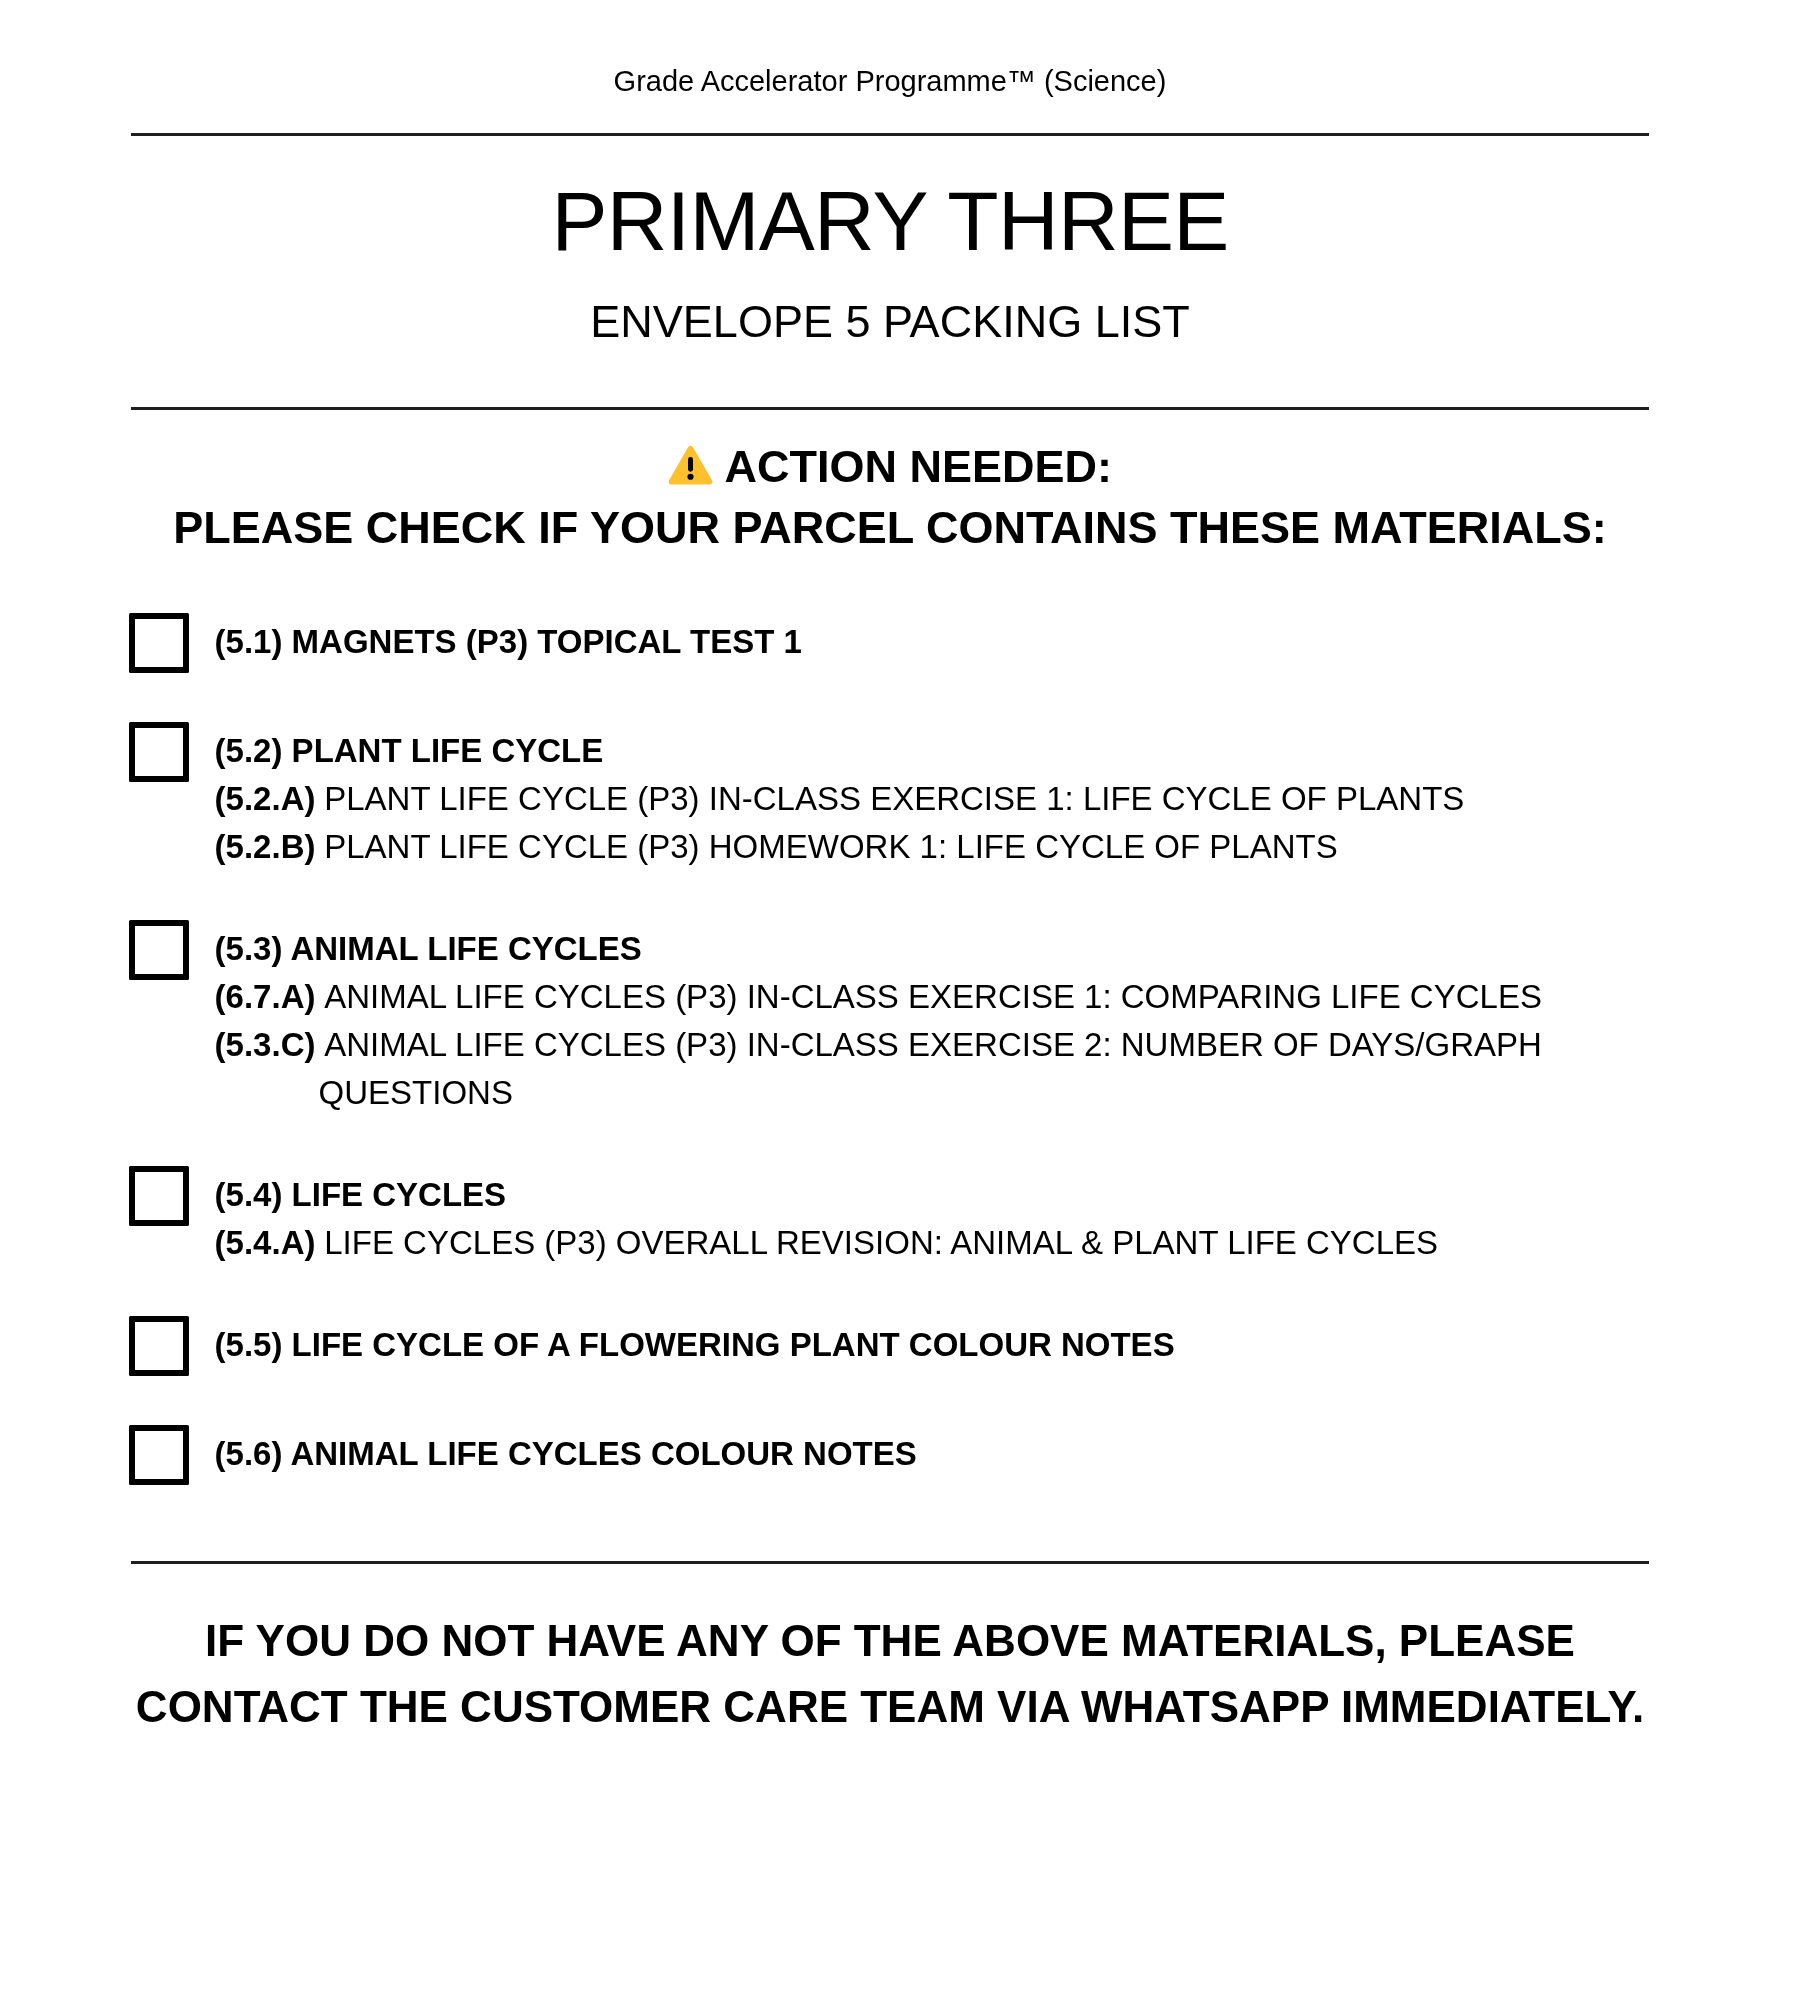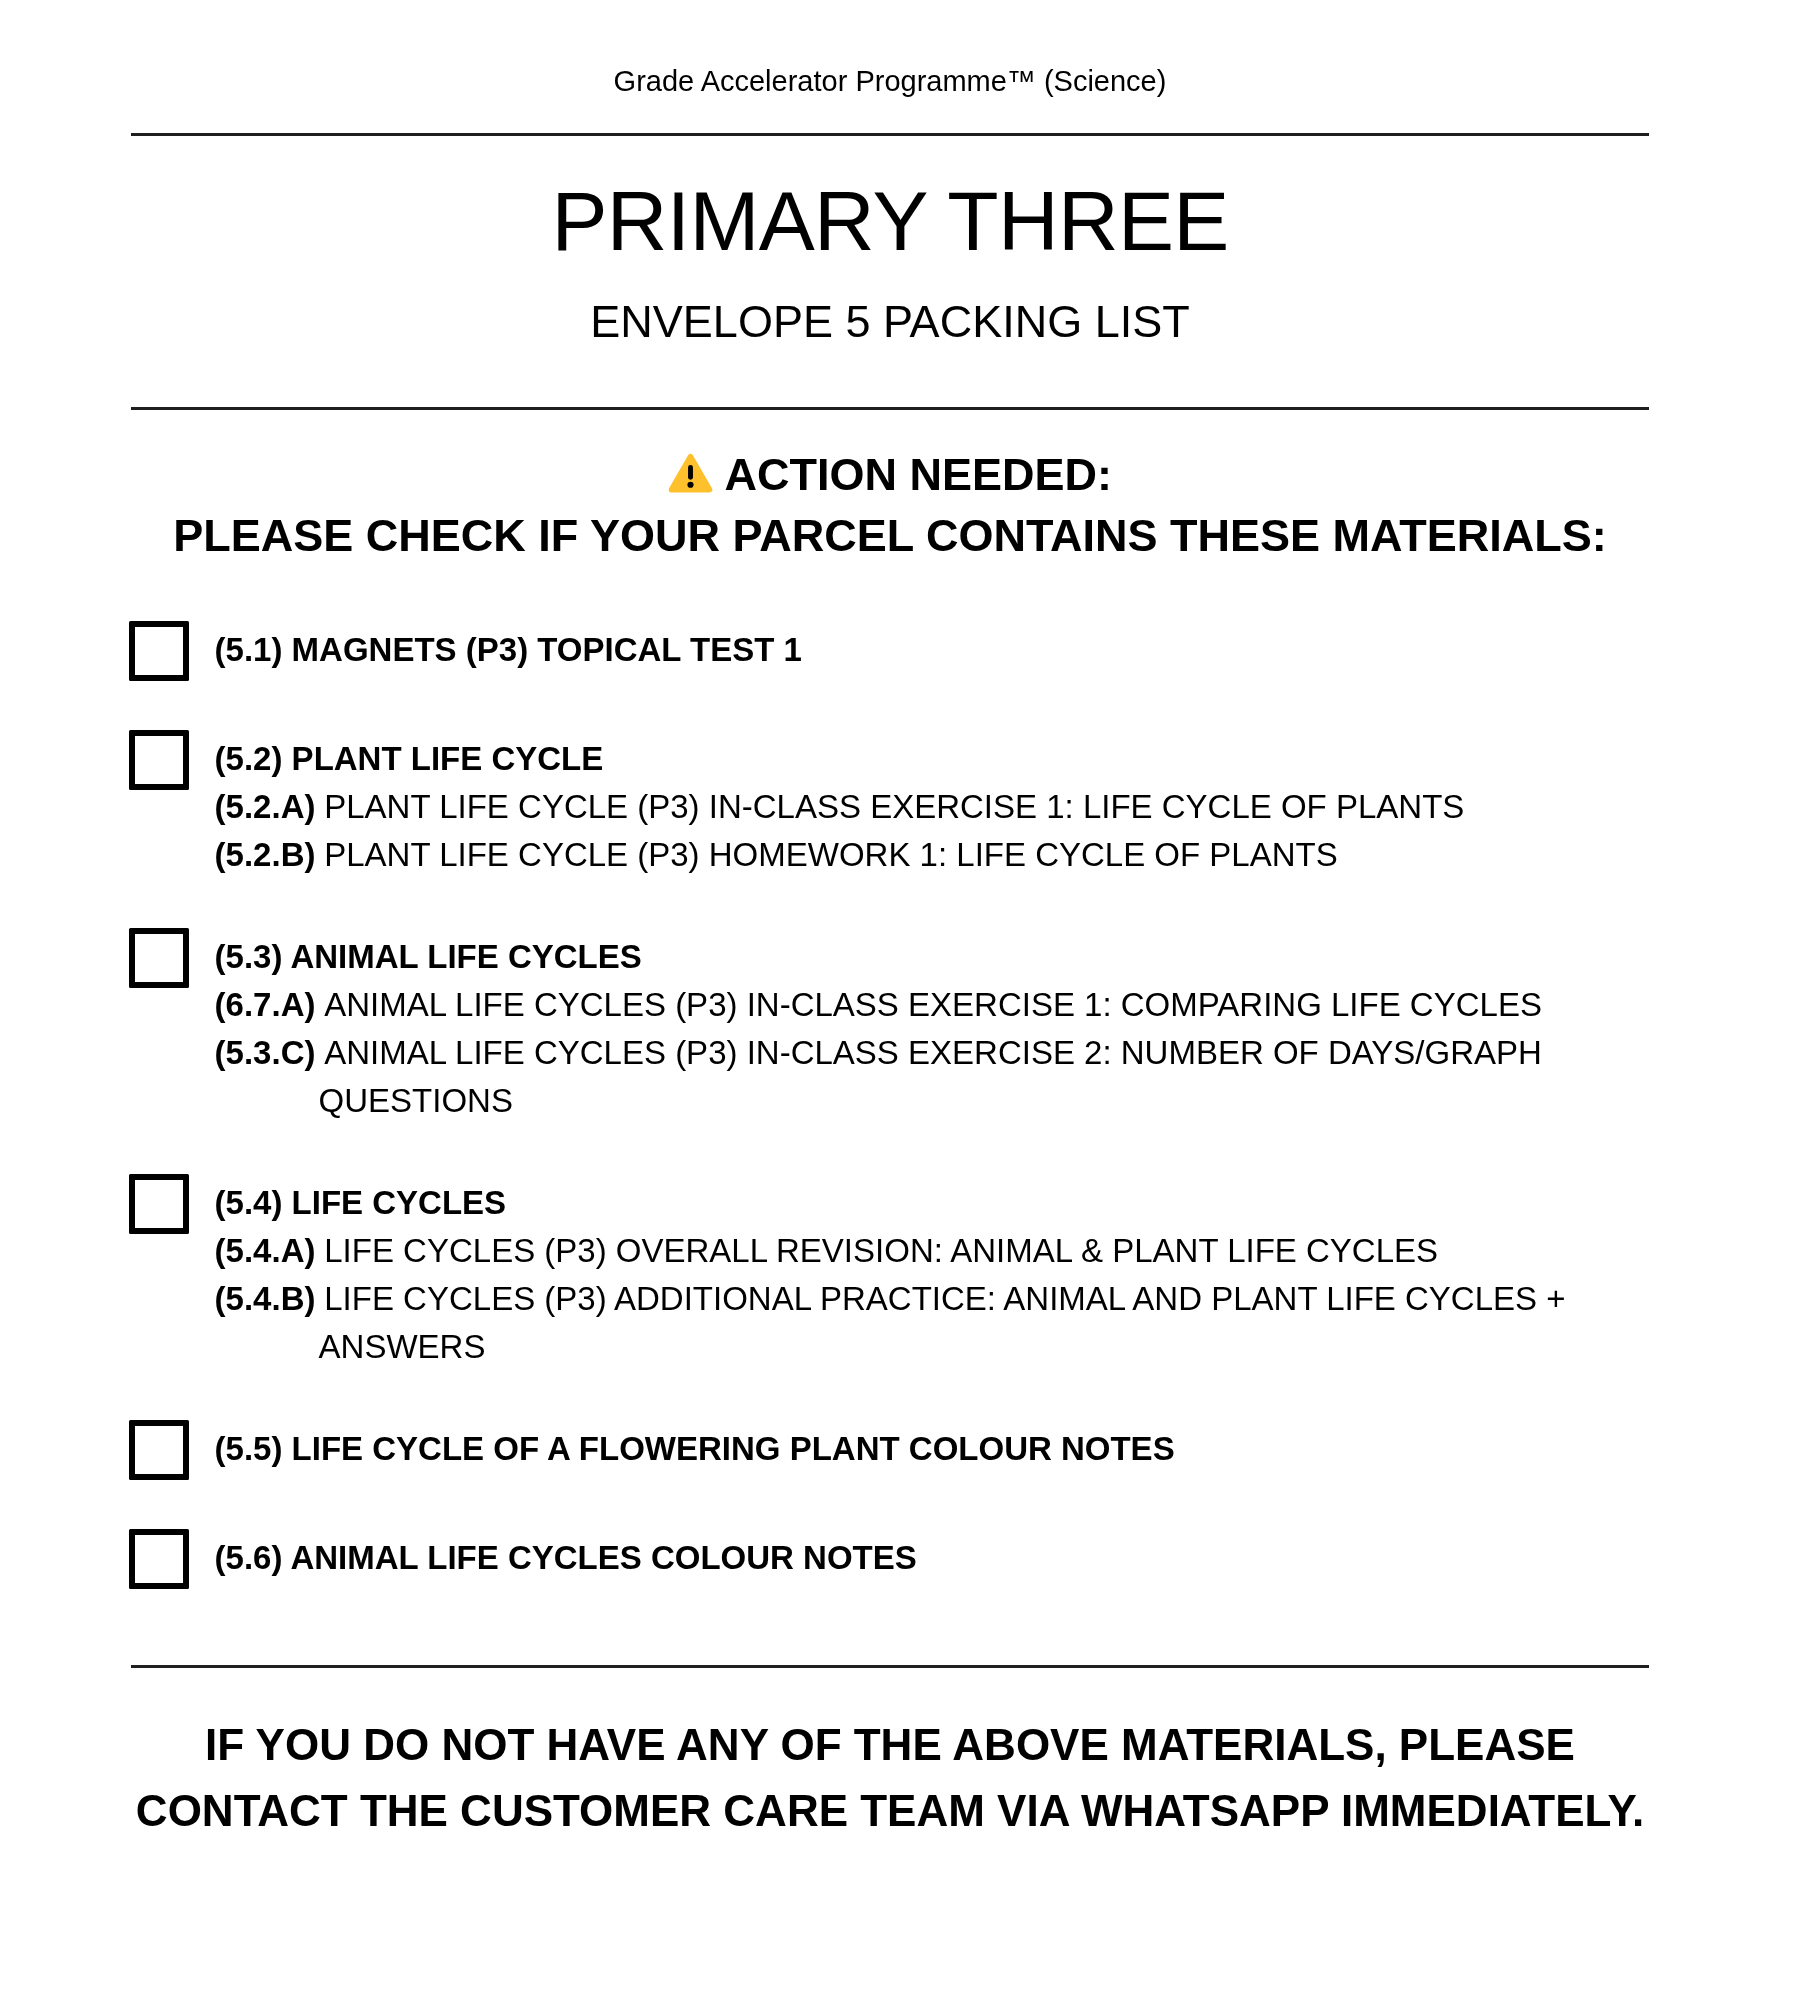--- a/index.html
+++ b/index.html
@@ -45,21 +45,21 @@
     margin-top: 31px;
     text-align: center;
     font-size: 45px;
     line-height: 51px;
     font-weight: 400;
   }
   .rule-mid { margin-top: 60px; }
 
   
   .notice-heading {
-    margin-top: 34px;
+    margin-top: 26px;
     text-align: center;
     font-size: 45px;
     line-height: 61px;
     font-weight: 700;
   }
   .warn-svg {
     display: inline-block;
     width: 45px;
     height: 41px;
     vertical-align: -3.7px;
@@ -180,24 +180,20 @@
       </div>
     </div>
 
     <div class="item">
       <div class="checkbox"></div>
       <div class="item-body">
         <div class="item-title">(5.4) LIFE CYCLES</div>
         <div class="subitem">
           <span class="sublabel">(5.4.A)</span><span class="subtext">LIFE CYCLES (P3) OVERALL REVISION: ANIMAL &amp; PLANT LIFE CYCLES</span>
         </div>
-        <div class="subitem">
-          <span class="sublabel">(5.4.B)</span><span class="subtext">LIFE CYCLES (P3) ADDITIONAL PRACTICE: ANIMAL AND PLANT LIFE CYCLES +
-ANSWERS</span>
-        </div>
       </div>
     </div>
 
     <div class="item">
       <div class="checkbox"></div>
       <div class="item-body">
         <div class="item-title">(5.5) LIFE CYCLE OF A FLOWERING PLANT COLOUR NOTES</div>
       </div>
     </div>
 

